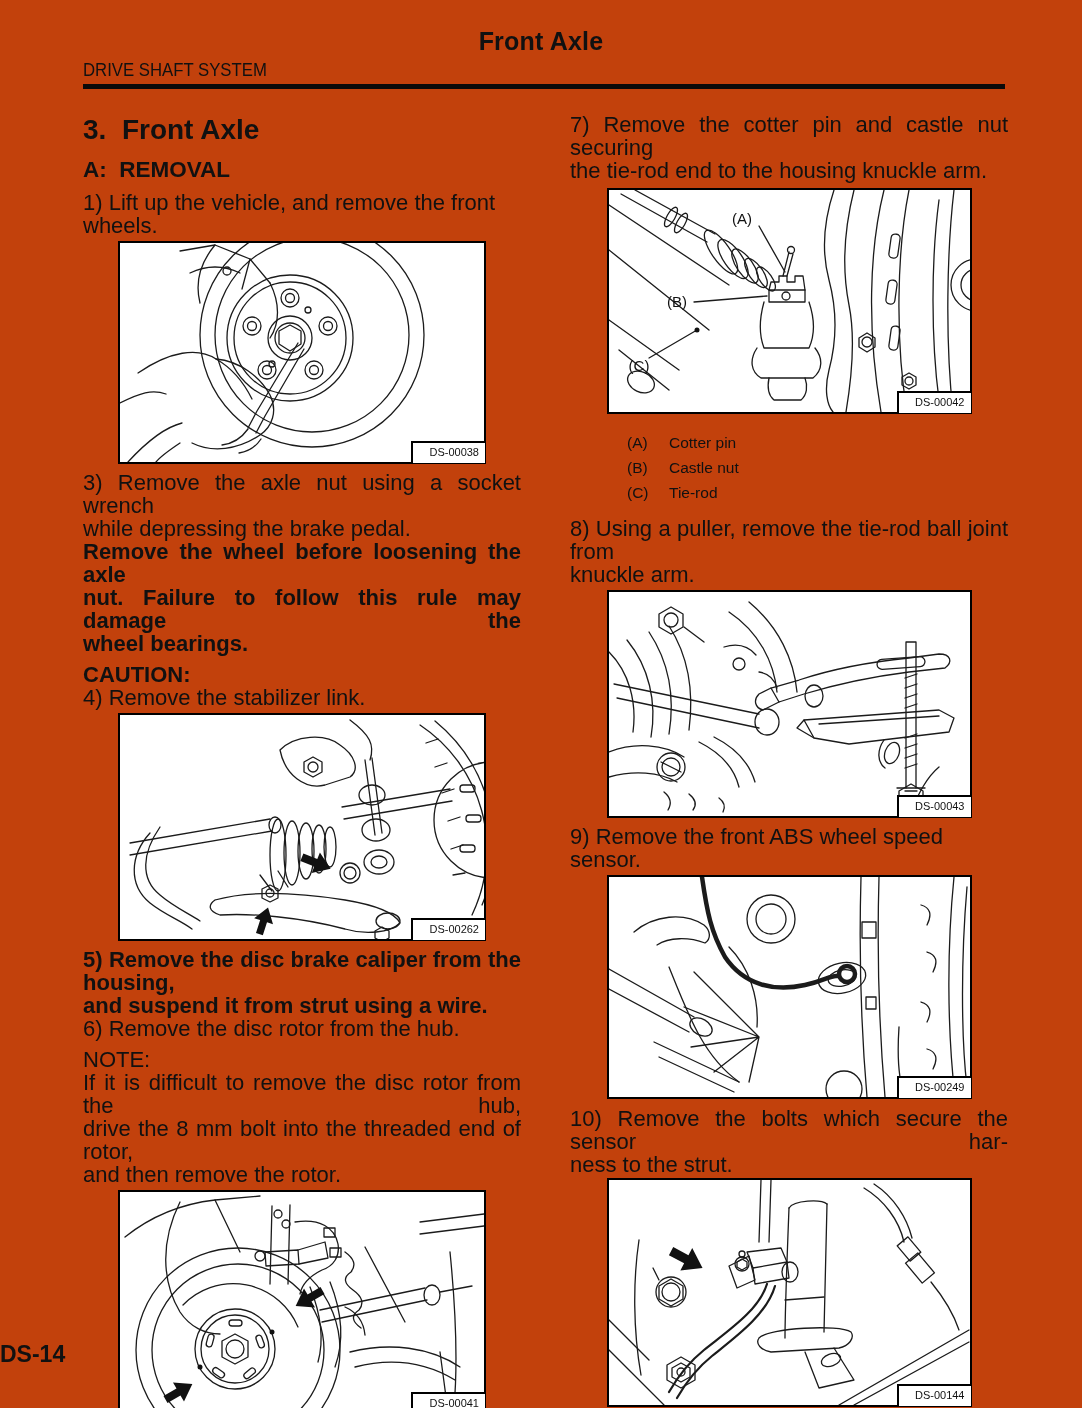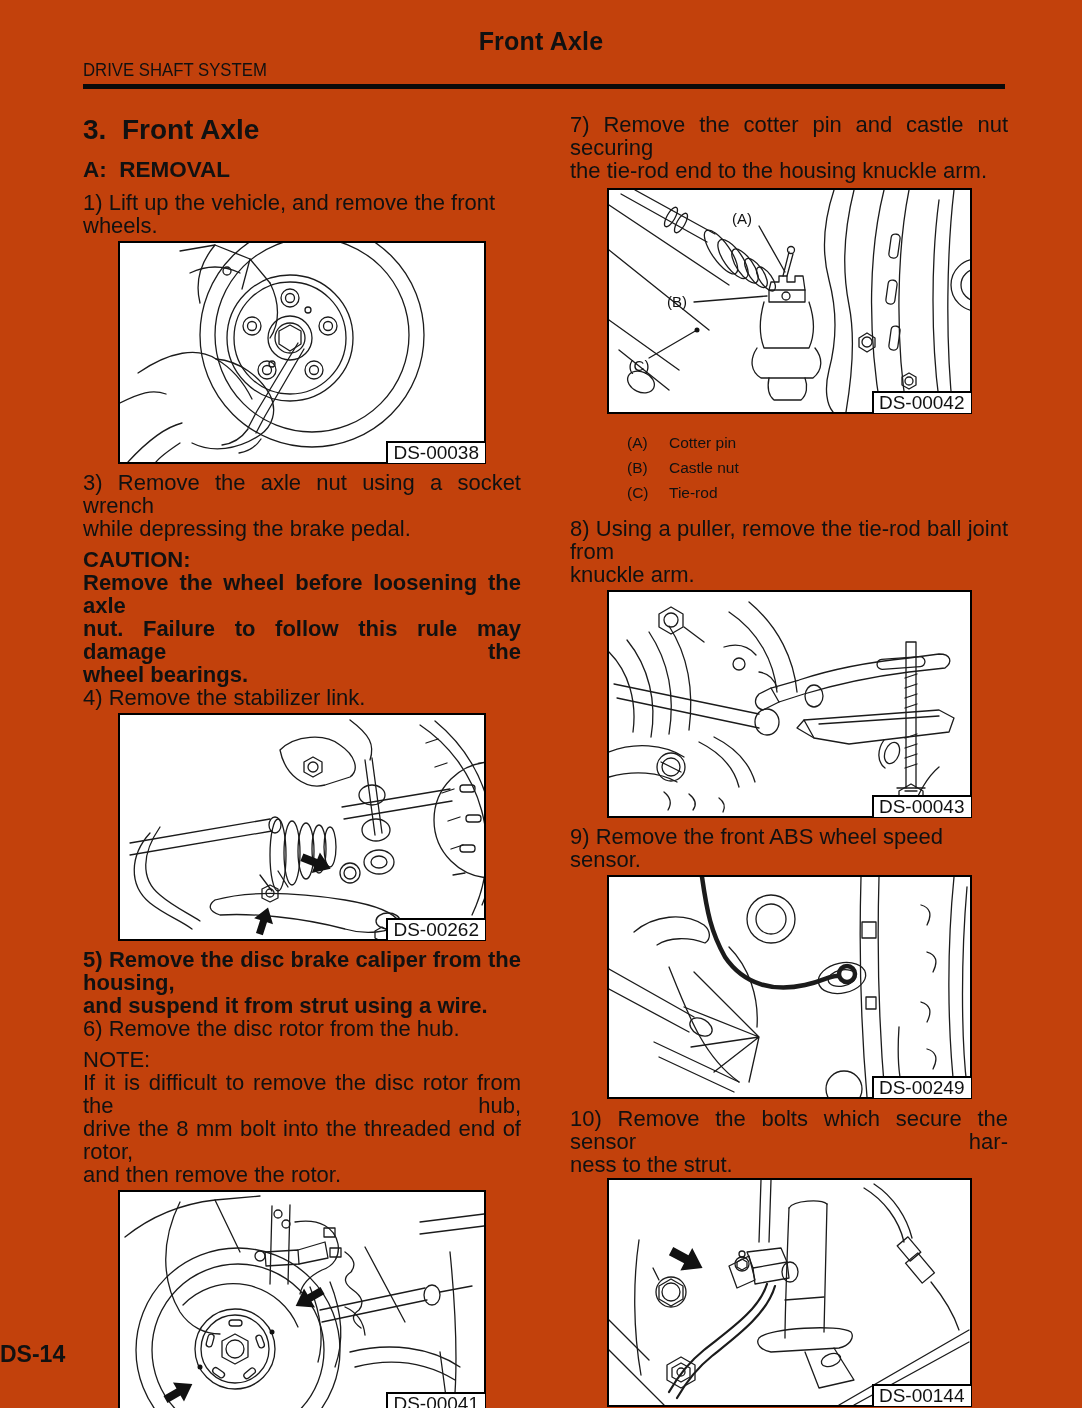--- a/index.html
+++ b/index.html
@@ -17,22 +17,22 @@
   h3.sub{font-size:22.5px;line-height:26px;margin:0 0 8px 0;white-space:pre;}
   .para{font-size:22px;line-height:23px;margin:0;}
   .jline{text-align:justify;text-align-last:justify;}
   .lline{text-align:left;}
   .bold{font-weight:bold;}.mt4{margin-top:4px;font-weight:bold;}.mt6{margin-top:6px;}
   .mt8{margin-top:8px;}.mt12{margin-top:12px;}
   .fig{position:relative;border:2px solid #000;background:#fff;margin:4px auto 7px auto;}
   .figL{width:364px;}
   .figR{width:361px;}
   .fig-label{position:absolute;right:-1px;bottom:-1px;border-top:2px solid #000;
-        border-left:2px solid #000;background:#fff;font-size:19px;line-height:17px;
-        padding:1px 6px 2px 5px;}
+        border-left:2px solid #000;background:#fff;font-size:11px;line-height:17px;
+        padding:1px 6px 2px 16px;}
   .fig svg{display:block;}
   .legend{margin:16px 0 0 0;padding-left:57px;font-size:15.5px;}
   .legend-row{display:flex;line-height:25px;}
   .legend-key{width:42px;flex:none;}
   .callout{font-size:15px;fill:#111;font-family:"Liberation Sans",sans-serif;}
   .footer{position:absolute;top:1341px;left:0;width:100%;text-align:left;
         font-size:23px;font-weight:bold;}
   .ink{stroke:#1b1b1b;fill:none;stroke-width:1.3;stroke-linecap:round;stroke-linejoin:round;}
   .thick{stroke-width:4.5;}
   .med{stroke-width:2.2;}
@@ -93,26 +93,26 @@
         </g>
       </svg>
       <div class="fig-label">DS-00038</div>
     </div>
 
     <div class="para">
       <div class="jline">3) Remove the axle nut using a socket wrench</div>
       <div class="lline">while depressing the brake pedal.</div>
     </div>
 
-    <div class="para bold mt8">CAUTION:</div>
     <div class="para bold">
       <div class="jline">Remove the wheel before loosening the axle</div>
       <div class="jline">nut. Failure to follow this rule may damage the</div>
       <div class="lline">wheel bearings.</div>
     </div>
+    <div class="para bold mt8">CAUTION:</div>
     <div class="para lline">4) Remove the stabilizer link.</div>
 
     <div class="fig figL" style="height:224px">
       <svg width="364" height="224" viewBox="0 0 364 224">
         <g class="ink">
           <polygon points="193,42 202,47 202,57 193,62 184,57 184,47"></polygon>
             <circle cx="193" cy="52" r="5"></circle>
           <path d="M160,35 C175,20 205,18 220,30 C235,40 240,55 230,62 L205,70 C185,75 165,60 160,35"></path>
           <path d="M230,5 C250,20 255,30 250,45"></path>
           <path d="M245,45 L255,120 M252,43 L262,118"></path>

